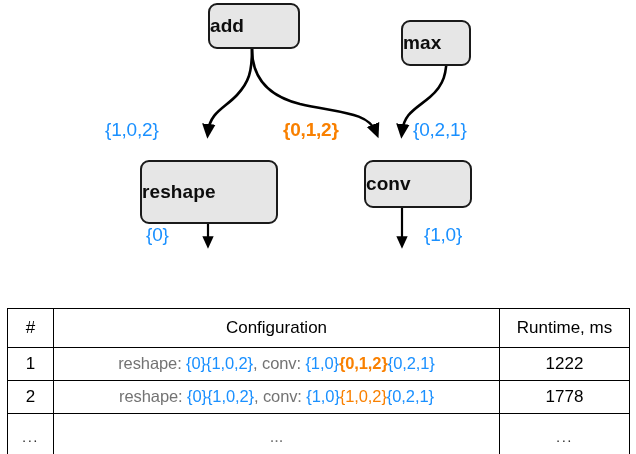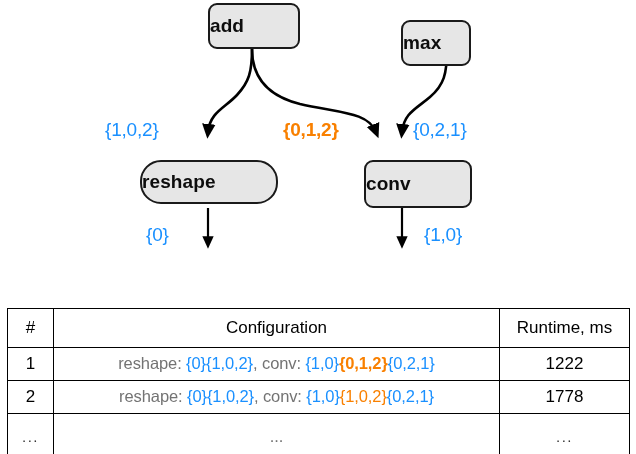--- a/index.html
+++ b/index.html
@@ -122,21 +122,21 @@
   </svg>
 
   <div class="node" style="left:208px; top:3px; width:92px; height:46px;">
     <span>add</span>
   </div>
 
   <div class="node" style="left:401px; top:20px; width:70px; height:46px;">
     <span>max</span>
   </div>
 
-  <div class="node" style="left:140px; top:160px; width:138px; height:44px;border-radius:21px;">
+  <div class="node" style="left:140px; top:160px; width:138px; height:64px;">
     <span>reshape</span>
   </div>
 
   <div class="node" style="left:364px; top:160px; width:108px; height:48px;">
     <span>conv</span>
   </div>
 
   <div class="edge-label" style="left:105px; top:119px;">{1,0,2}</div>
 
   <div class="edge-label hl" style="left:283px; top:119px;">{0,1,2}</div>

